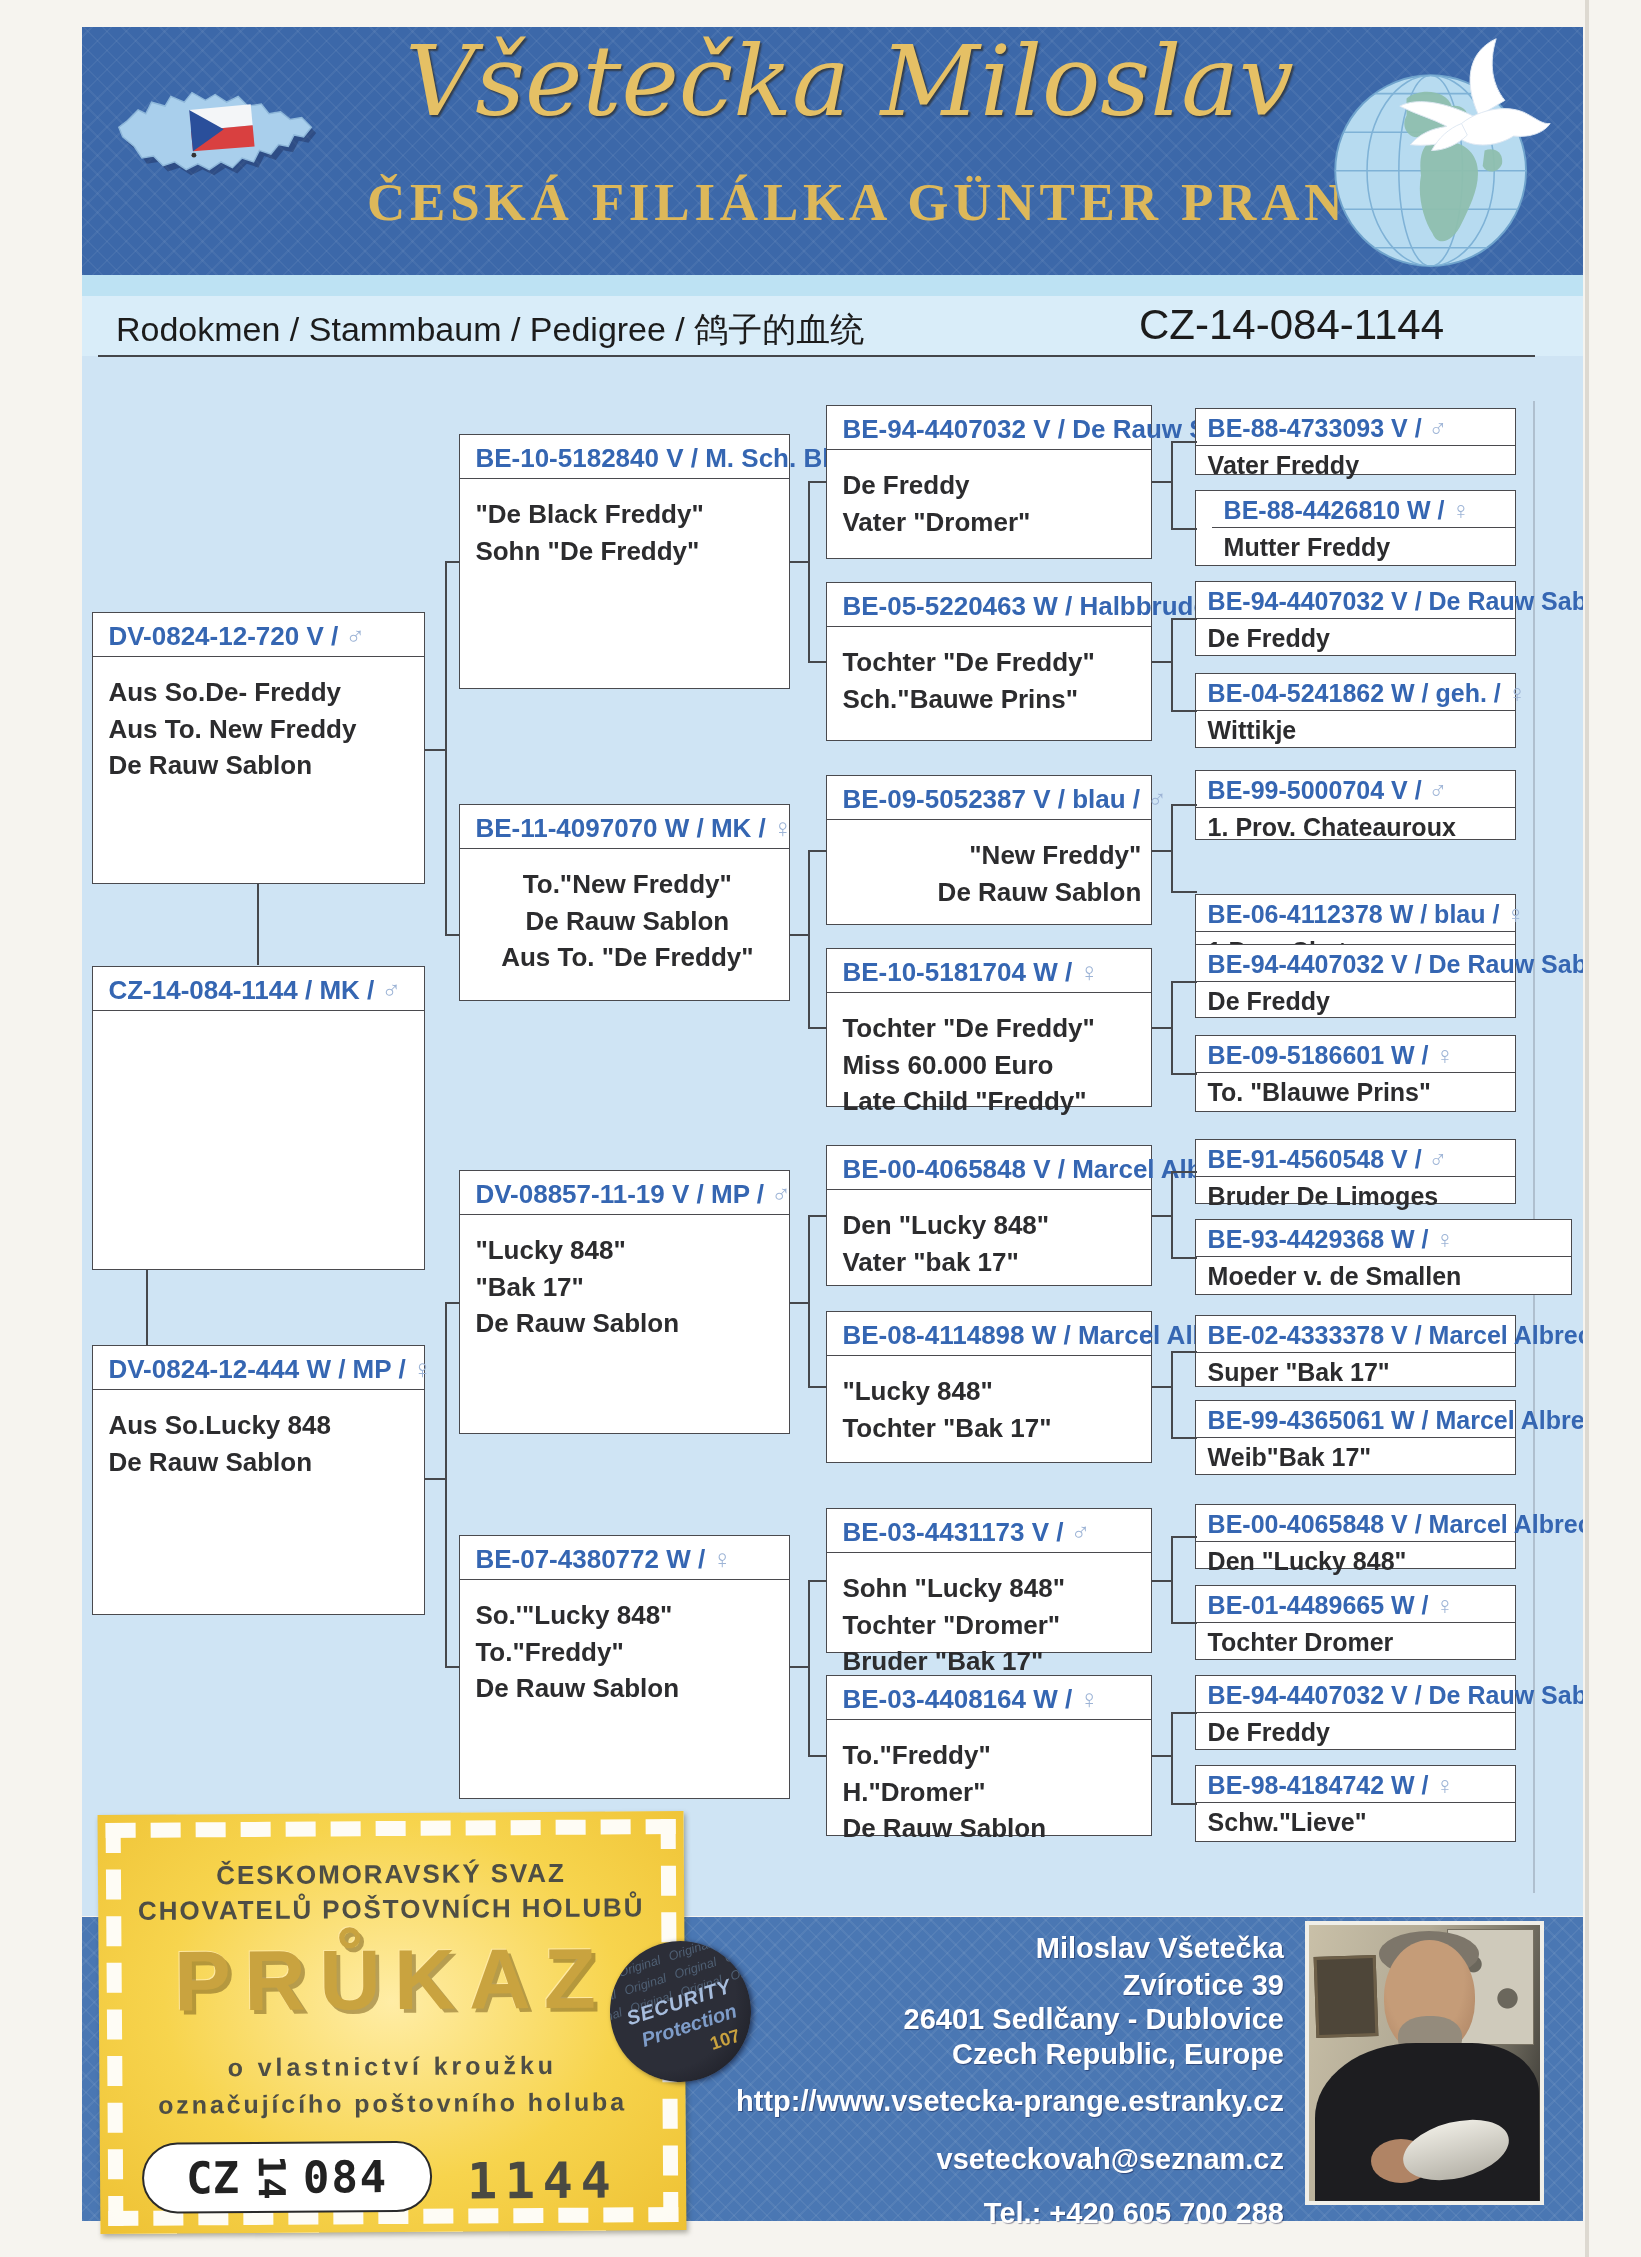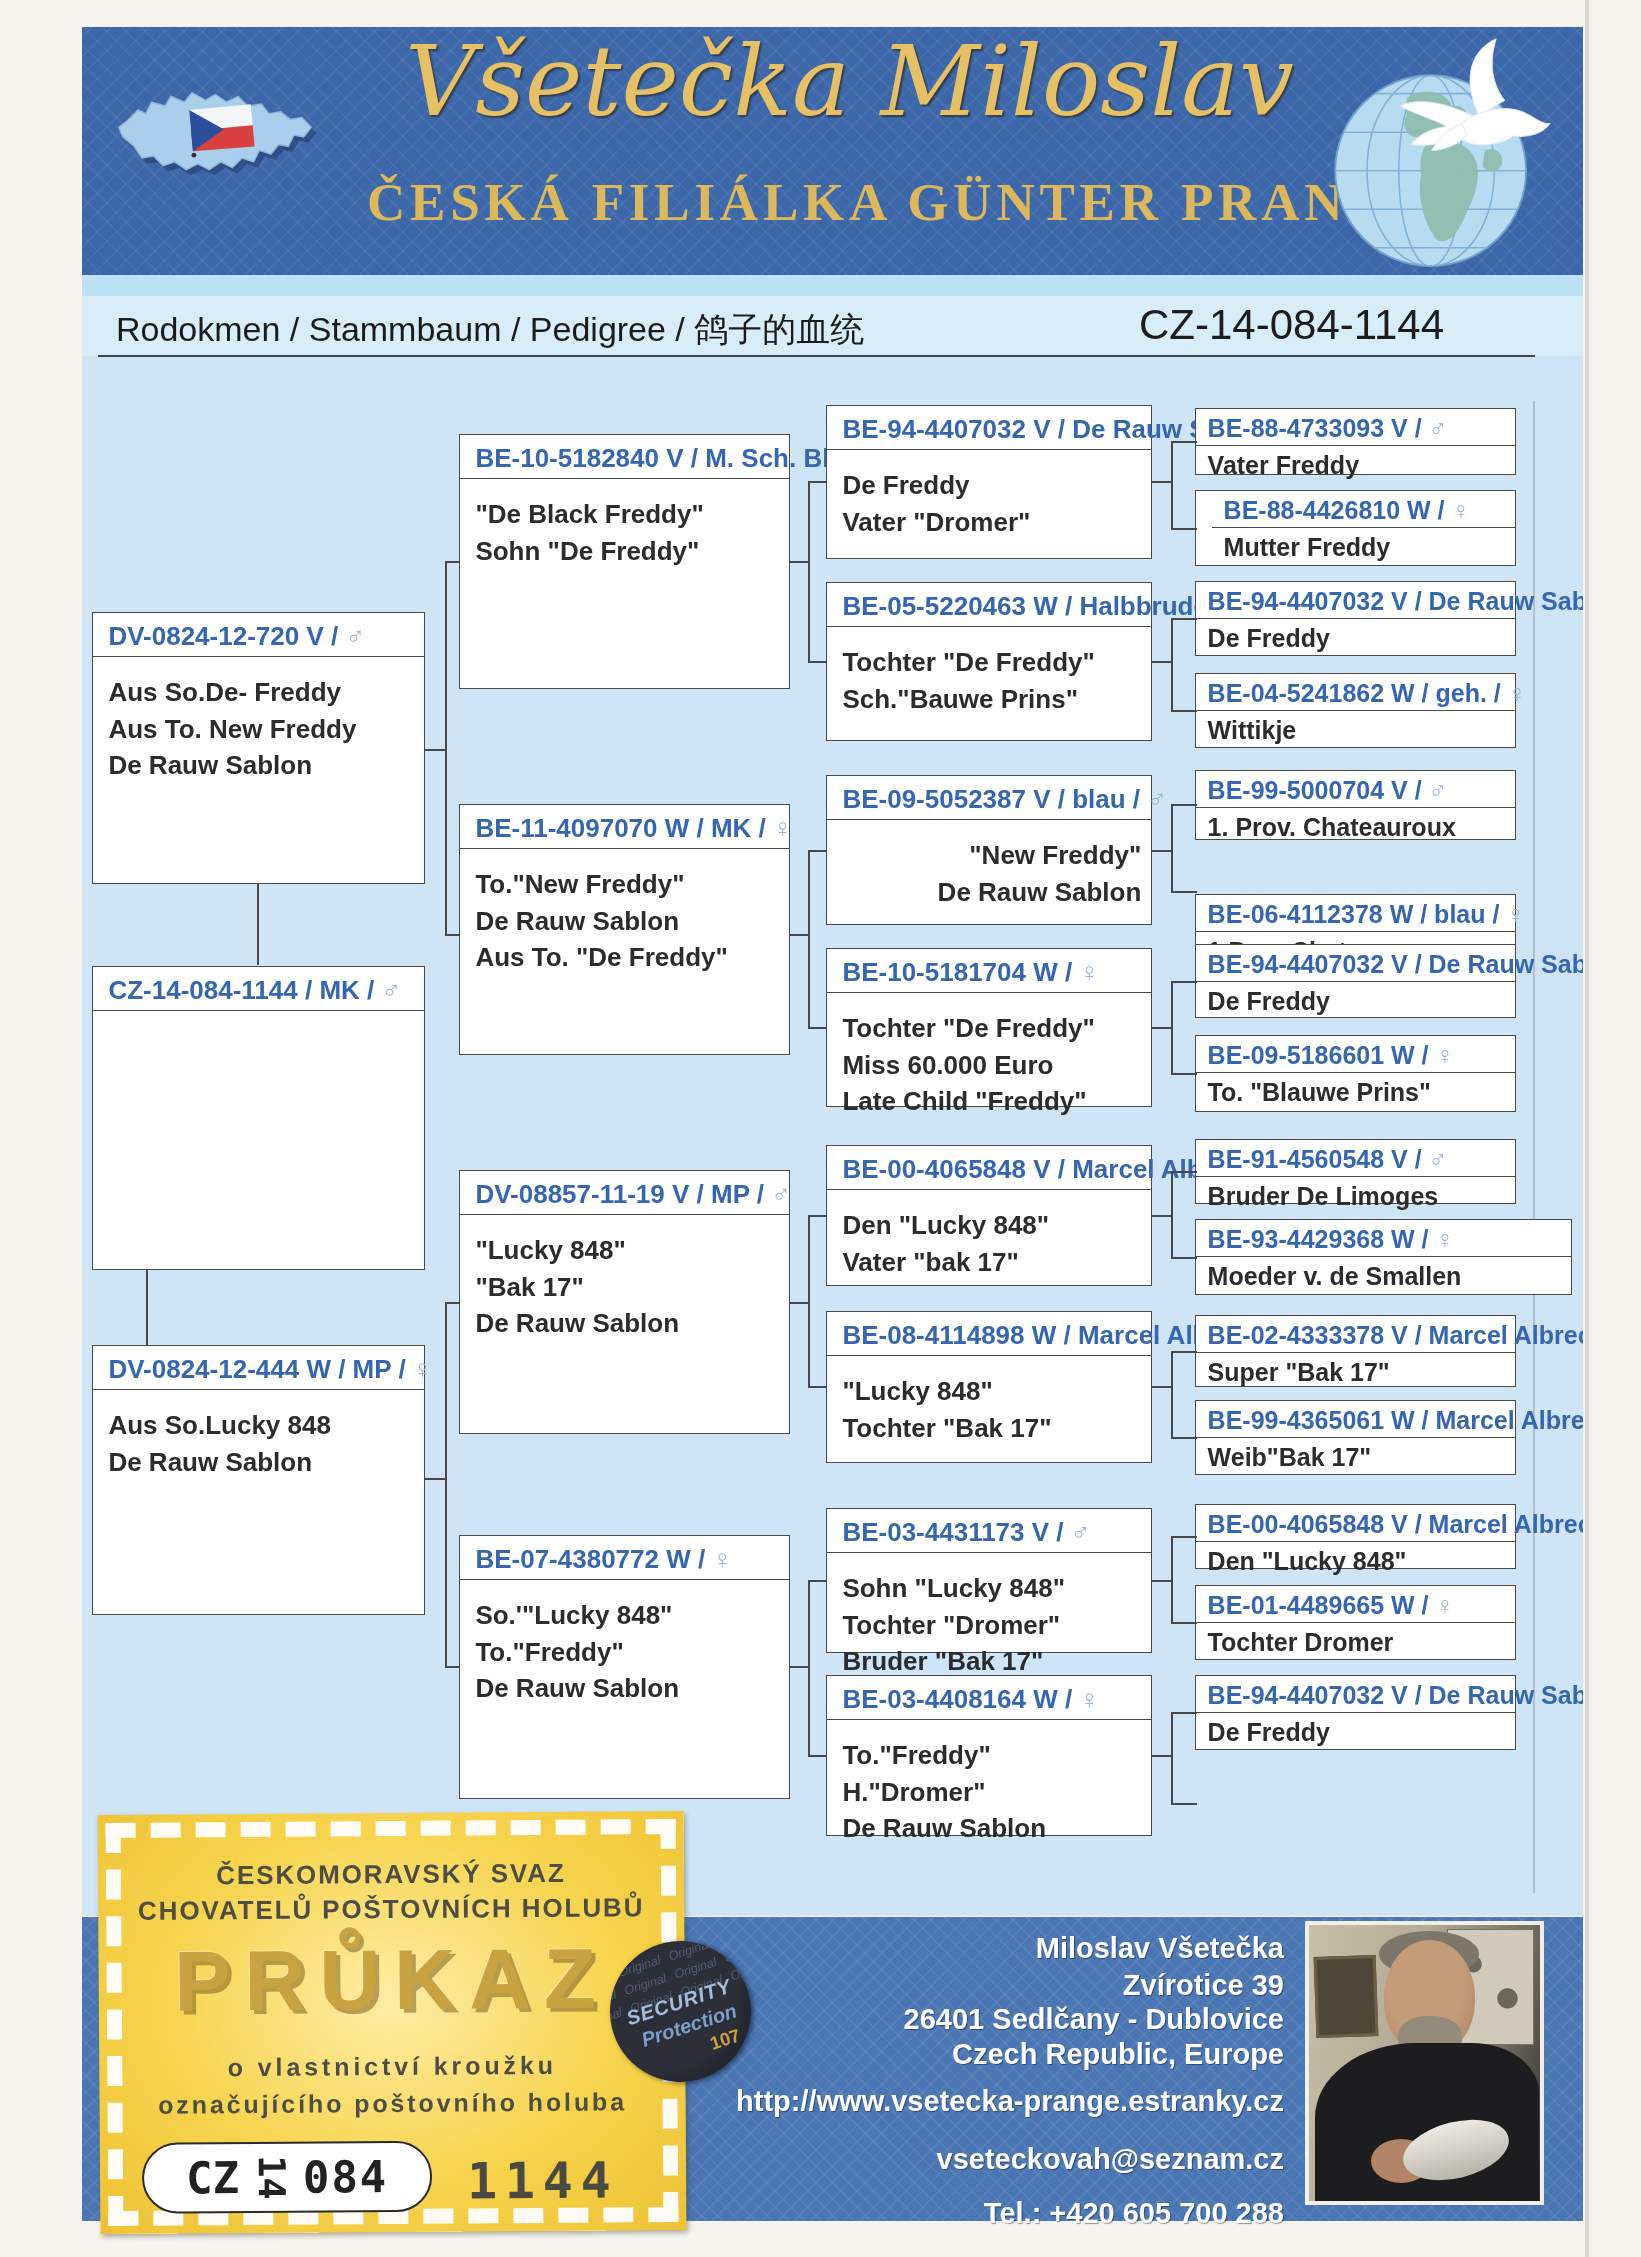--- a/index.html
+++ b/index.html
@@ -142,21 +142,21 @@
       <div class="hd"><span>DV-0824-12-444 W / MP / </span><span class="sym">♀</span></div>
       <div class="bd">Aus So.Lucky 848
 De Rauw Sablon</div>
     </div>
 
     <div class="pbox" style="left:459px;top:434px;width:331px;height:255px;">
       <div class="hd"><span>BE-10-5182840 V / M. Sch. Bla</span><span class="sym"></span></div>
       <div class="bd">"De Black Freddy"
 Sohn "De Freddy"</div>
     </div>
-    <div class="pbox" style="left:459px;top:804px;width:331px;height:251px;">
+    <div class="pbox" style="left:459px;top:804px;width:331px;height:197px;text-align:center;">
       <div class="hd"><span>BE-11-4097070 W / MK / </span><span class="sym">♀</span></div>
       <div class="bd">To."New Freddy"
 De Rauw Sablon
 Aus To. "De Freddy"</div>
     </div>
     <div class="pbox" style="left:459px;top:1170px;width:331px;height:264px;">
       <div class="hd"><span>DV-08857-11-19 V / MP / </span><span class="sym">♂</span></div>
       <div class="bd">"Lucky 848"
 "Bak 17"
 De Rauw Sablon</div>
@@ -264,20 +264,24 @@
       <div class="hd"><span>BE-00-4065848 V / Marcel Albrech</span><span class="sym"></span></div>
       <div class="bd">Den "Lucky 848"</div>
     </div>
     <div class="pbox small" style="left:1195px;top:1585px;width:321px;height:75px;">
       <div class="hd"><span>BE-01-4489665 W / </span><span class="sym">♀</span></div>
       <div class="bd">Tochter Dromer</div>
     </div>
     <div class="pbox small" style="left:1195px;top:1675px;width:321px;height:75px;">
       <div class="hd"><span>BE-94-4407032 V / De Rauw Sabl</span><span class="sym"></span></div>
       <div class="bd">De Freddy</div>
+    </div>
+    <div class="pbox small" style="left:1195px;top:1765px;width:321px;height:77px;">
+      <div class="hd"><span>BE-98-4184742 W / </span><span class="sym">♀</span></div>
+      <div class="bd">Schw."Lieve"</div>
     </div>
 
     <div class="cx" style="left:257px;top:884px;width:1.9px;height:81px;"></div>
     <div class="cx" style="left:146px;top:1270px;width:1.9px;height:75px;"></div>
     <div class="cx" style="left:445px;top:562px;width:1.9px;height:373px;"></div>
     <div class="cx" style="left:425px;top:749px;width:22px;height:1.9px;"></div>
     <div class="cx" style="left:445px;top:561px;width:15.4px;height:1.9px;"></div>
     <div class="cx" style="left:445px;top:934px;width:15.4px;height:1.9px;"></div>
     <div class="cx" style="left:445px;top:1302px;width:1.9px;height:365px;"></div>
     <div class="cx" style="left:425px;top:1478px;width:22px;height:1.9px;"></div>

